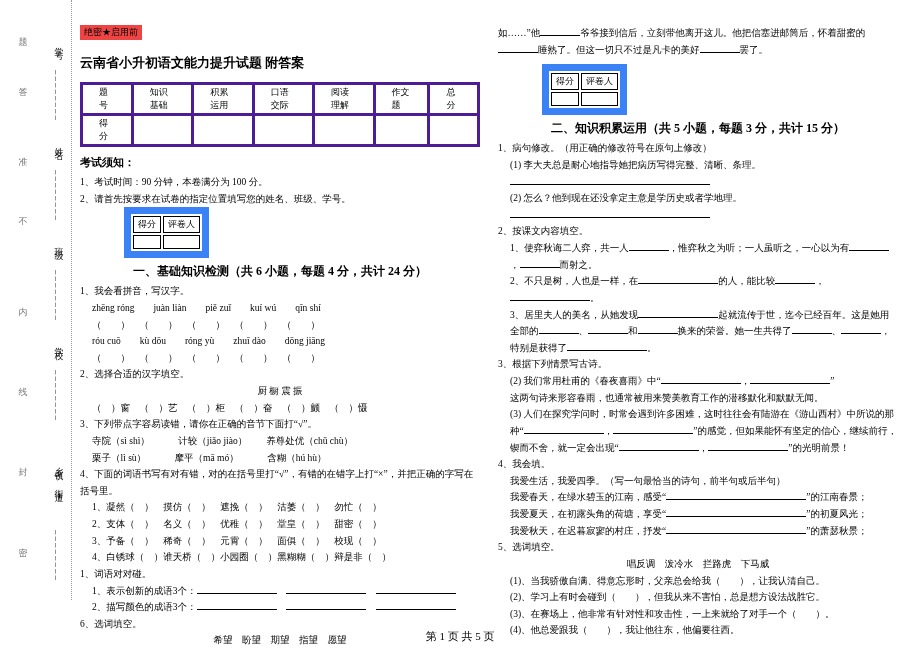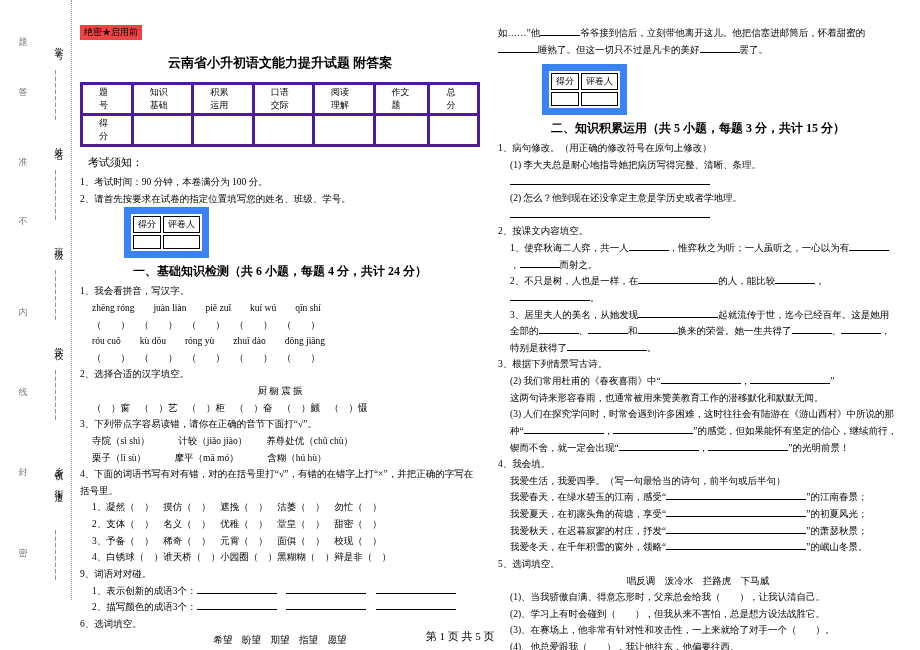--- a/index.html
+++ b/index.html
@@ -53,37 +53,36 @@
     width: 400px;
   }
   .seal {
     display:inline-block;
     background:#ef4444;
     padding:1px 4px;
     font-size:9px;
     margin-bottom:6px;
   }
   .title {
-    text-align:center;
     font-size:13px;
     font-weight:bold;
     margin:8px 0 10px;
   }
   table.score {
     border-collapse: collapse;
     width: 100%;
     margin-bottom:8px;
   }
   table.score td {
     border:3px solid #4c1d95;
     height:18px;
     font-size:9px;
     padding:1px 16px;
   }
-  .subhead { font-size:11px; font-weight:normal; margin:4px 8px; }
+  .subhead { font-size:11px; font-weight:bold; margin:4px 0; }
   .line { font-size:9.5px; line-height:1.75; }
   .scorebox { border:7px solid #3b82f6; display:inline-block;margin-left:44px; }
   .scorebox td { border:1px solid #000; font-size:9px; padding:1px 4px; }
   .section-title { text-align:center; font-size:12px; font-weight:bold; margin:3px 0; }
   .u { display:inline-block; border-bottom:1px solid #000; min-width:40px; height:10px; vertical-align:baseline;}
   .u.lg{min-width:80px;}
   .u.xl{min-width:140px;}
   .u.xxl{min-width:200px;}
   .footer{position:absolute;bottom:6px;left:0;width:100%;text-align:center;font-size:11px;}
   .indent{padding-left:12px;}
@@ -176,21 +175,21 @@
     <div class="line">3、下列带点字容易读错，请你在正确的音节下面打“√”。</div>
     <div class="line indent">寺院（sì shì）　　　计较（jiǎo jiào）　　养尊处优（chǔ chù）</div>
     <div class="line indent">栗子（lì sù）　　　摩平（mā mó）　　　含糊（hú hù）</div>
 
     <div class="line">4、下面的词语书写有对有错，对的在括号里打“√”，有错的在错字上打“×”，并把正确的字写在括号里。</div>
     <div class="line indent">1、凝然（　）　摸仿（　）　遮挽（　）　沽萎（　）　勿忙（　）</div>
     <div class="line indent">2、支体（　）　名义（　）　优稚（　）　堂皇（　）　甜密（　）</div>
     <div class="line indent">3、予备（　）　稀奇（　）　元霄（　）　面俱（　）　校现（　）</div>
     <div class="line indent">4、白锈球（　）谁天桥（　）小园圈（　）黑糊糊（　）辩是非（　）</div>
 
-    <div class="line">9、词语对对碰。</div>
+    <div class="line">1、词语对对碰。</div>
     <div class="line indent"><span>1、表示创新的成语3个：</span><span class="u lg"></span>　<span class="u lg"></span>　<span class="u lg"></span></div>
     <div class="line indent"><span>2、描写颜色的成语3个：</span><span class="u lg"></span>　<span class="u lg"></span>　<span class="u lg"></span></div>
 
     <div class="line">6、选词填空。</div>
     <div class="line" style="text-align:center">希望　盼望　期望　指望　愿望</div>
     <div class="line indent">凡卡摩平一张揉皱了的白纸，给爷爷写信：“我的生活没有<span class="u"></span>了，连狗都不</div>
   </div>
 
   <div class="col">
     <div class="line">如……”他<span class="u"></span>爷爷接到信后，立刻带他离开这儿。他把信塞进邮筒后，怀着甜蜜的<span class="u"></span>睡熟了。但这一切只不过是凡卡的美好<span class="u"></span>罢了。</div>
@@ -222,21 +221,20 @@
     <div class="line">3、根据下列情景写古诗。</div>
     <div class="line indent">(2) 我们常用杜甫的《春夜喜雨》中“<span class="u lg"></span>，<span class="u lg"></span>”</div>
     <div class="line indent">这两句诗来形容春雨，也通常被用来赞美教育工作的潜移默化和默默无闻。</div>
     <div class="line indent">(3) 人们在探究学问时，时常会遇到许多困难，这时往往会有陆游在《游山西村》中所说的那种“<span class="u lg"></span>，<span class="u lg"></span>”的感觉，但如果能怀有坚定的信心，继续前行，锲而不舍，就一定会出现“<span class="u lg"></span>，<span class="u lg"></span>”的光明前景！</div>
 
     <div class="line">4、我会填。</div>
     <div class="line indent">我爱生活，我爱四季。（写一句最恰当的诗句，前半句或后半句）</div>
     <div class="line indent">我爱春天，在绿水碧玉的江南，感受“<span class="u xl"></span>”的江南春景；</div>
     <div class="line indent">我爱夏天，在初露头角的荷塘，享受“<span class="u xl"></span>”的初夏风光；</div>
     <div class="line indent">我爱秋天，在迟暮寂寥的村庄，抒发“<span class="u xl"></span>”的萧瑟秋景；</div>
-    <div class="line indent">我爱冬天，在千年积雪的窗外，领略“<span class="u xl"></span>”的岷山冬景。</div>
 
     <div class="line">5、选词填空。</div>
     <div class="line" style="text-align:center">唱反调　泼冷水　拦路虎　下马威</div>
     <div class="line indent">(1)、当我骄傲自满、得意忘形时，父亲总会给我（　　），让我认清自己。</div>
     <div class="line indent">(2)、学习上有时会碰到（　　），但我从来不害怕，总是想方设法战胜它。</div>
     <div class="line indent">(3)、在赛场上，他非常有针对性和攻击性，一上来就给了对手一个（　　）。</div>
     <div class="line indent">(4)、他总爱跟我（　　），我让他往东，他偏要往西。</div>
   </div>
 </div>
 

